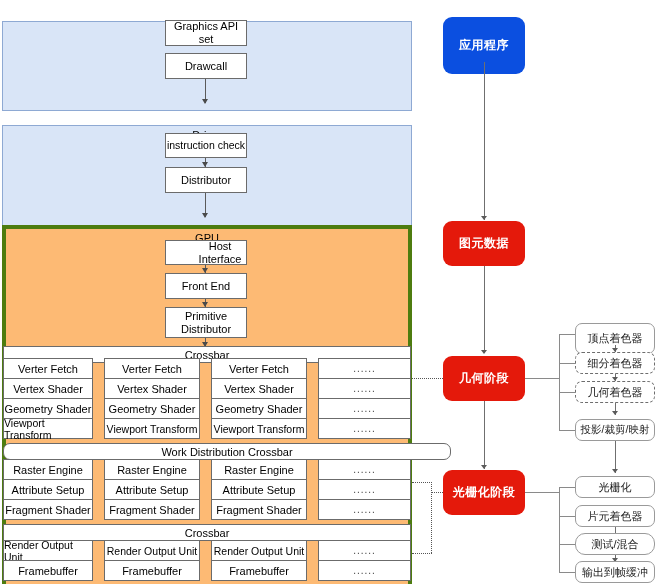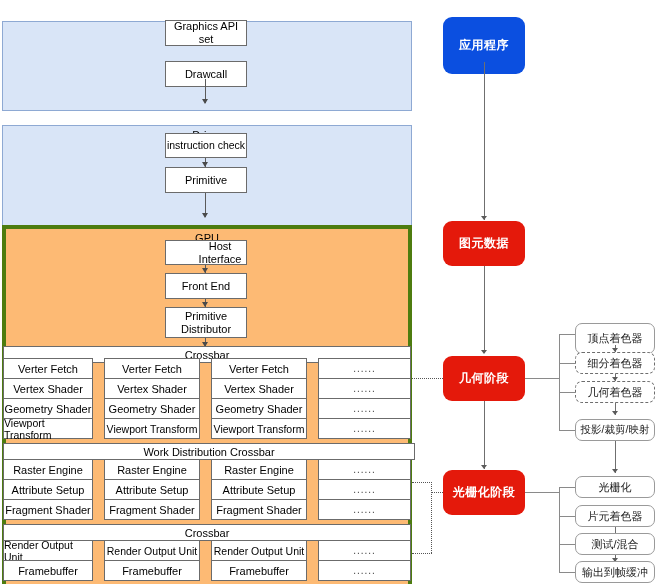--- a/index.html
+++ b/index.html
@@ -72,31 +72,31 @@
   }
   .dots{letter-spacing:1px;color:#444;font-size:10px;}
 </style>
 </head>
 <body>
 
 <div class="panel panel-cpu" style="left:2px;top:2px;width:410px;height:90px;">
   <div class="panel-title">CPU</div>
 </div>
 <div class="wbox" style="left:165px;top:20px;width:82px;height:26px;">Graphics API set</div>
-<div class="wbox" style="left:165px;top:53px;width:82px;height:26px;margin-top:8px;">Drawcall</div>
+<div class="wbox" style="left:165px;top:53px;width:82px;height:26px;">Drawcall</div>
 <div class="arrow-v" style="left:205px;top:79px;height:24px;"></div>
 <div class="arrow-head" style="left:202px;top:99px;"></div>
 
 <div class="panel panel-driver" style="left:2px;top:106px;width:410px;height:131px;">
   <div class="panel-title">Driver</div>
 </div>
 <div class="wbox" style="left:165px;top:133px;width:82px;height:25px;font-size:10.5px;">instruction check</div>
 <div class="arrow-v" style="left:205px;top:158px;height:9px;"></div>
 <div class="arrow-head" style="left:202px;top:162px;"></div>
-<div class="wbox" style="left:165px;top:167px;width:82px;height:26px;">Primitive</div>
+<div class="wbox" style="left:165px;top:167px;width:82px;height:26px;">Distributor</div>
 <div class="arrow-v" style="left:205px;top:193px;height:24px;"></div>
 <div class="arrow-head" style="left:202px;top:213px;"></div>
 
 <div class="panel panel-gpu" style="left:2px;top:217px;width:410px;height:365px;">
   <div class="panel-title">GPU</div>
 </div>
 <div class="wbox" style="left:165px;top:240px;width:82px;height:25px;padding-left:28px;">Host Interface</div>
 <div class="arrow-v" style="left:205px;top:265px;height:8px;"></div>
 <div class="arrow-head" style="left:202px;top:268px;"></div>
 <div class="wbox" style="left:165px;top:273px;width:82px;height:26px;">Front End</div>
@@ -123,21 +123,21 @@
 <div class="barrow" style="left:3px;top:398px;width:90px;height:21px;">Geometry Shader</div>
 <div class="barrow" style="left:104px;top:398px;width:96px;height:21px;">Geometry Shader</div>
 <div class="barrow" style="left:211px;top:398px;width:96px;height:21px;">Geometry Shader</div>
 <div class="barrow dots" style="left:318px;top:398px;width:93px;height:21px;">......</div>
 
 <div class="barrow" style="left:3px;top:418px;width:90px;height:21px;font-size:10.5px;">Viewport Transform</div>
 <div class="barrow" style="left:104px;top:418px;width:96px;height:21px;font-size:10.5px;">Viewport Transform</div>
 <div class="barrow" style="left:211px;top:418px;width:96px;height:21px;font-size:10.5px;">Viewport Transform</div>
 <div class="barrow dots" style="left:318px;top:418px;width:93px;height:21px;">......</div>
 
-<div class="barrow" style="left:3px;top:443px;width:412px;height:17px;">Work Distribution Crossbar</div>
+<div class="barrow" style="left:3px;top:443px;width:448px;height:17px;border-radius:7px;">Work Distribution Crossbar</div>
 
 <div class="barrow" style="left:3px;top:459px;width:90px;height:21px;">Raster Engine</div>
 <div class="barrow" style="left:104px;top:459px;width:96px;height:21px;">Raster Engine</div>
 <div class="barrow" style="left:211px;top:459px;width:96px;height:21px;">Raster Engine</div>
 <div class="barrow dots" style="left:318px;top:459px;width:93px;height:21px;">......</div>
 
 <div class="barrow" style="left:3px;top:479px;width:90px;height:21px;">Attribute Setup</div>
 <div class="barrow" style="left:104px;top:479px;width:96px;height:21px;">Attribute Setup</div>
 <div class="barrow" style="left:211px;top:479px;width:96px;height:21px;">Attribute Setup</div>
 <div class="barrow dots" style="left:318px;top:479px;width:93px;height:21px;">......</div>
@@ -198,21 +198,21 @@
 <div class="line-v" style="left:559px;top:487px;height:85px;"></div>
 <div class="line-h" style="left:559px;top:487px;width:17px;"></div>
 <div class="line-h" style="left:559px;top:516px;width:17px;"></div>
 <div class="line-h" style="left:559px;top:544px;width:17px;"></div>
 <div class="line-h" style="left:559px;top:572px;width:17px;"></div>
 
 <div class="sbox" style="left:575px;top:476px;width:80px;height:22px;">光栅化</div>
 <div class="sbox" style="left:575px;top:505px;width:80px;height:22px;">片元着色器</div>
 <div class="thin-arrow-v" style="left:615px;top:527px;height:12px;"></div>
 <div class="thin-arrow-head" style="left:612px;top:535px;"></div>
-<div class="sbox" style="left:575px;top:533px;width:80px;height:22px;">测试/混合</div>
+<div class="sbox" style="left:575px;top:533px;width:80px;height:22px;border-radius:10px;">测试/混合</div>
 <div class="thin-arrow-v" style="left:615px;top:555px;height:6px;"></div>
 <div class="thin-arrow-head" style="left:612px;top:558px;"></div>
 <div class="sbox" style="left:575px;top:561px;width:80px;height:22px;">输出到帧缓冲</div>
 
 <div class="dot-h" style="left:412px;top:378px;width:31px;"></div>
 
 <div class="dot-h" style="left:412px;top:482px;width:20px;"></div>
 <div class="dot-h" style="left:412px;top:553px;width:20px;"></div>
 <div class="dot-v" style="left:431px;top:482px;height:71px;"></div>
 <div class="dot-h" style="left:431px;top:492px;width:12px;"></div>

